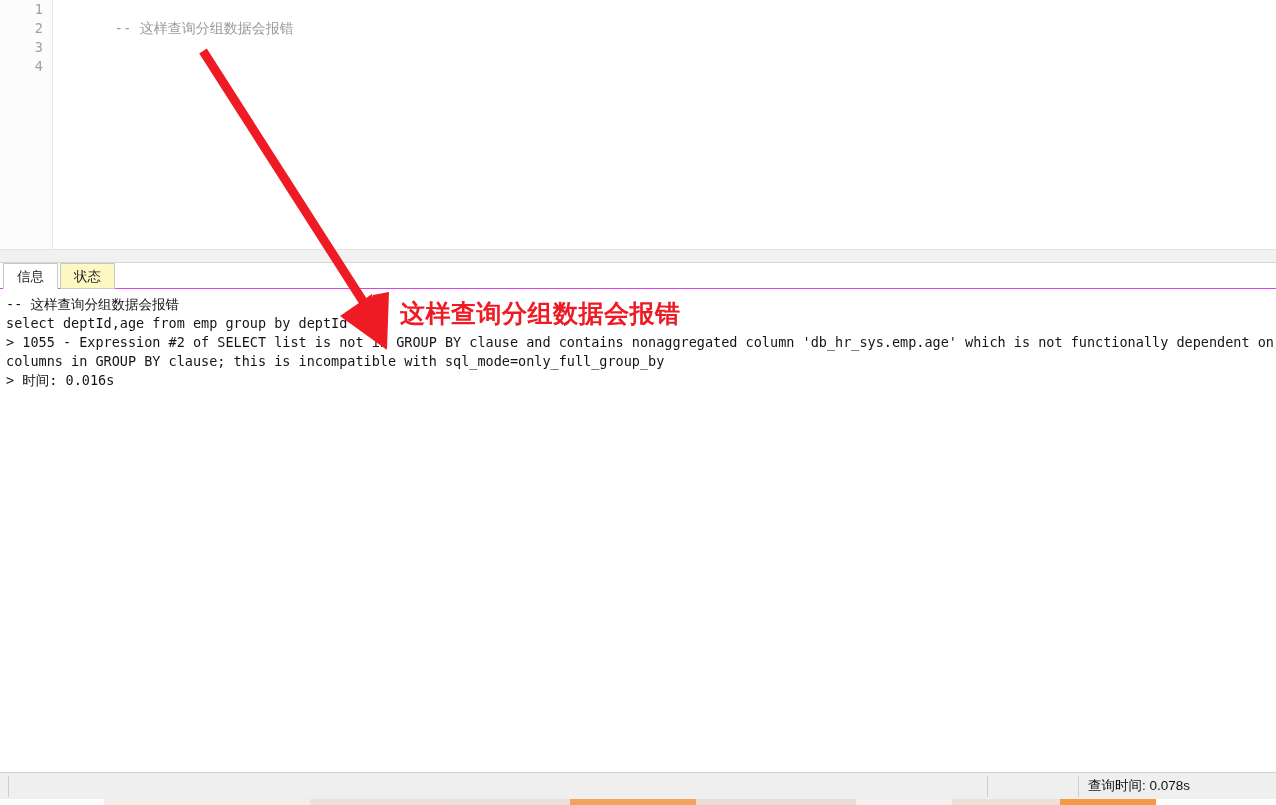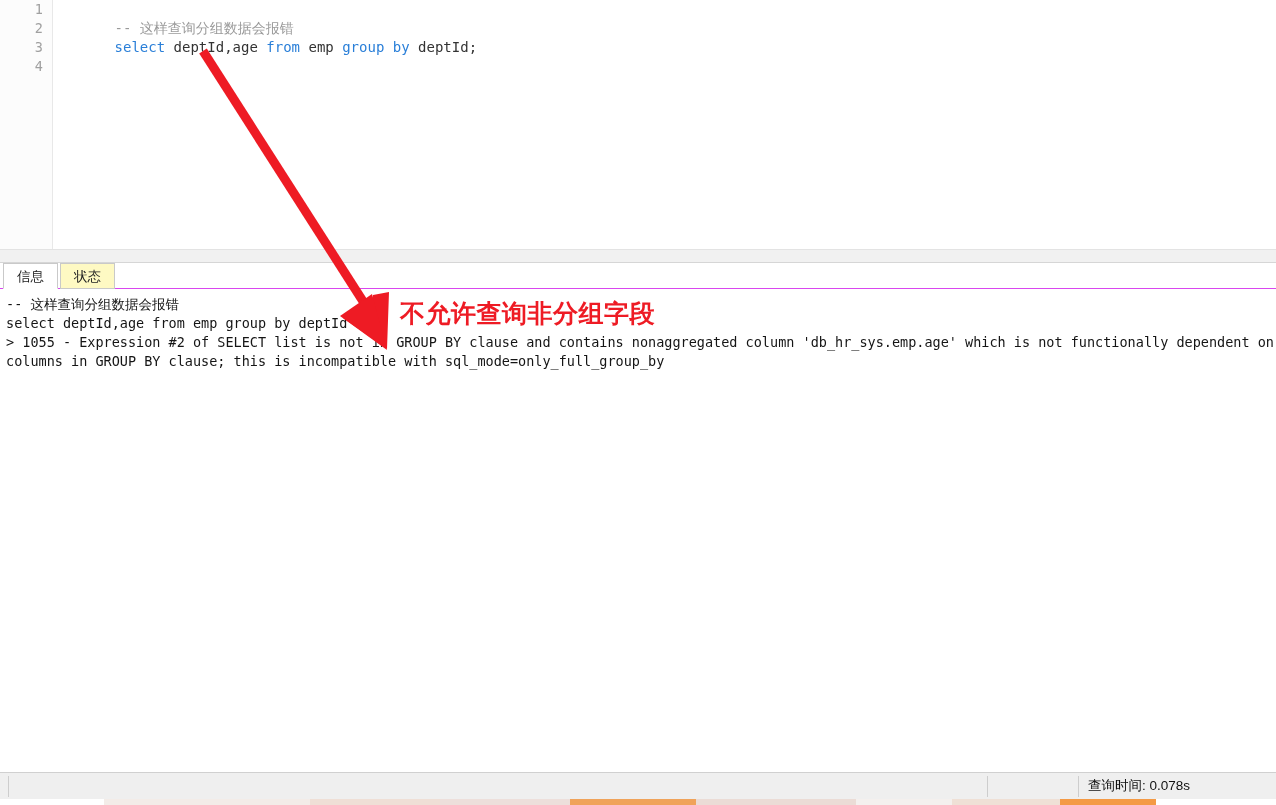--- a/index.html
+++ b/index.html
@@ -200,52 +200,50 @@
     <div class="gutter-line">1</div>
     <div class="gutter-line">2</div>
     <div class="gutter-line">3</div>
     <div class="gutter-line">4</div>
   </div>
   <div id="editor-code">
     <div class="code-line">
       <span class="tok-comment">-- 这样查询分组数据会报错</span>
     </div>
     <div class="code-line">
-      <span class="tok-keyword">select</span><span class="tok-plain"> deptId,age </span><span class="tok-keyword">from</span><span class="tok-plain"> emp </span><span class="tok-keyword">group</span><span class="tok-plain"> </span><span class="tok-keyword">by</span><span class="tok-plain"> deptId;</span>
-    </div>
-    <div class="code-line">
       <span class="tok-plain"></span>
     </div>
     <div class="code-line">
       <span class="tok-plain"></span>
     </div>
   </div>
 </div>
 
 <div id="editor-splitter"></div>
 
 <div id="result-tabs">
   <div class="result-tab active">信息</div>
   <div class="result-tab inactive">状态</div>
 </div>
 
 <div id="result-pane">
   <div class="msg-line">-- 这样查询分组数据会报错</div>
   <div class="msg-line">select deptId,age from emp group by deptId</div>
   <div class="msg-line">&gt; 1055 - Expression #2 of SELECT list is not in GROUP BY clause and contains nonaggregated column 'db_hr_sys.emp.age' which is not functionally dependent on columns in GROUP BY clause; this is incompatible with sql_mode=only_full_group_by</div>
+  <div class="msg-line">&gt; 时间: 0.016s</div>
 </div>
 
 <svg id="annotation-arrow" viewBox="0 0 1276 805" xmlns="http://www.w3.org/2000/svg">
 
   <line x1="203" y1="51" x2="366" y2="306" stroke="#ee1b24" stroke-width="9" stroke-linecap="butt"></line>
 
   <polygon points="387,349 343,318 358,309 370,322 373,295 389,292" fill="#ee1b24"></polygon>
   <polygon points="387,350 340,316 372,294" fill="#ee1b24"></polygon>
 </svg>
-<div id="annotation-text">不允许查询非分组字段</div>
+<div id="annotation-text">这样查询分组数据会报错</div>
 
 <div id="status-bar">
   <div class="sb-divider" id="sb-div-left"></div>
   <div class="sb-divider" id="sb-div-mid"></div>
   <div class="sb-divider" id="sb-div-right"></div>
   <div id="status-query-time">查询时间: 0.078s</div>
 </div>
 
 <div id="bottom-strip">
     <div class="strip-seg" style="left: 0px; width: 104px; background: rgb(255, 255, 255);"></div>

